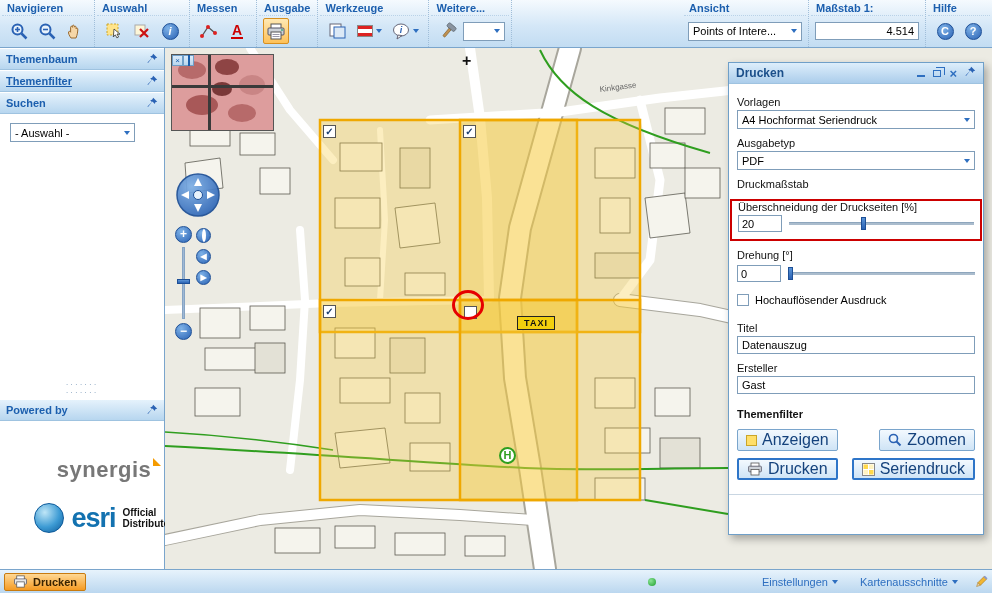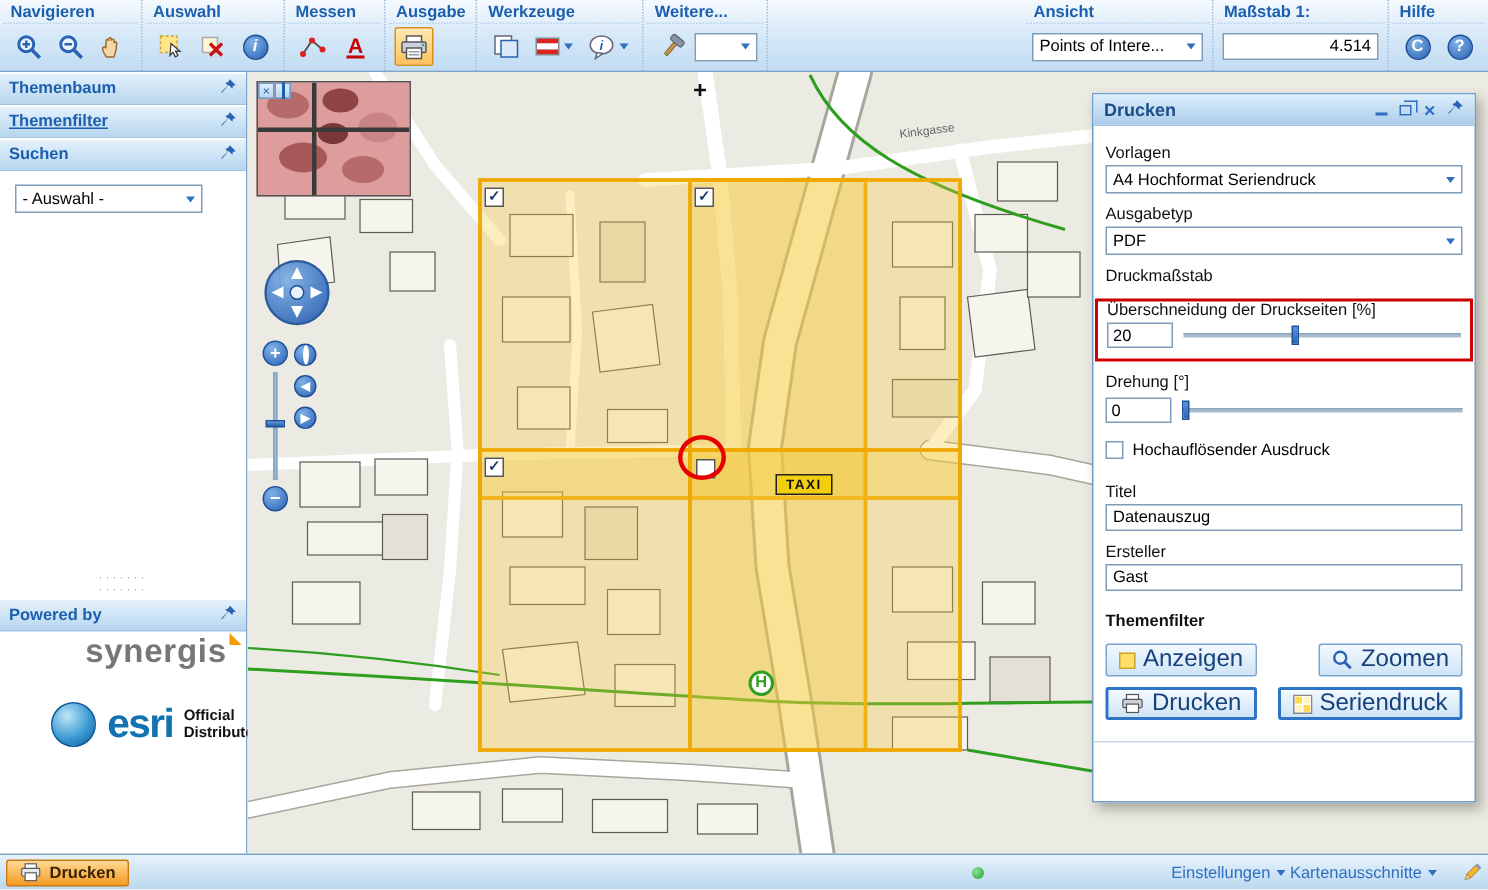--- a/index.html
+++ b/index.html
@@ -42,21 +42,21 @@
     border-right:1px solid #7aa5cc; display:flex; flex-direction:column; }
   .shead { height:22px; min-height:22px; background:linear-gradient(#e5f2fc,#b7d6ef);
     border-top:1px solid #fff; border-bottom:1px solid #9fc3e0; display:flex; align-items:center;
     padding:0 6px; color:#1c5fae; font-weight:bold; }
   .shead .pin { margin-left:auto; }
   .shead.ul span.lbl { text-decoration:underline; }
   .sidebar-search { padding:9px 10px; }
   .sidebar-search .select { width:125px; }
   .sfill { flex:1; }
   .grip { text-align:center; color:#8fa9c4; font-size:8px; letter-spacing:2px; line-height:8px; padding:2px 0; cursor:row-resize; }
-  .logos { height:148px; display:flex; flex-direction:column; align-items:center; gap:20px;padding-left:44px; }
+  .logos { height:148px; display:flex; flex-direction:column; align-items:center; justify-content:center; gap:20px;padding-left:44px; }
   .synergis { font-size:22px; font-weight:bold; color:#777; letter-spacing:0.5px; position:relative; }
   .synergis .accent { position:absolute; right:-10px; top:1px; width:0; height:0;
     border-left:8px solid transparent; border-bottom:8px solid #f59b00; transform:rotate(90deg); }
   .esri-row { display:flex; align-items:center; gap:7px; }
   .esri-globe { width:30px; height:30px; border-radius:50%;
     background:radial-gradient(circle at 35% 30%, #bfe6f7, #3d9bd4 55%, #0d5a9a); border:1px solid #0d5a9a; }
   .esri-word { font-size:27px; font-weight:bold; color:#1372b0; letter-spacing:-1px; }
   .esri-sub { font-size:10px; color:#111; line-height:11px; font-weight:bold; }
 
   
@@ -124,21 +124,21 @@
 
   
   .statusbar { position:absolute; left:0; bottom:0; width:992px; height:24px;
     background:linear-gradient(#e7f3fc,#bbd7ef); border-top:1px solid #7aa5cc;
     display:flex; align-items:center; padding:0 4px; z-index:20; }
   .stab { height:18px; background:linear-gradient(#ffd894,#f59b23); border:1px solid #c87b10;
     border-radius:2px; display:flex; align-items:center; gap:5px; padding:0 8px;
     font-weight:bold; color:#3a2300; cursor:pointer; }
   .sdot { position:absolute; left:648px; top:8px; width:8px; height:8px; border-radius:50%;
     background:radial-gradient(circle at 35% 35%, #8ae493, #1e9e2e); }
-  .sright { margin-left:auto; display:flex; align-items:center; gap:3px; color:#2e6fc0; margin-right:30px; }
+  .sright { margin-left:auto; display:flex; align-items:center; gap:22px; color:#2e6fc0; margin-right:30px; }
   .sright .item { display:flex; align-items:center; gap:4px; cursor:pointer; }
   .pencil-btn { position:absolute; right:4px; top:4px; cursor:pointer; }
 </style>
 </head>
 <body>
 
 <div class="app">
 
   <div class="toolbar">
 

